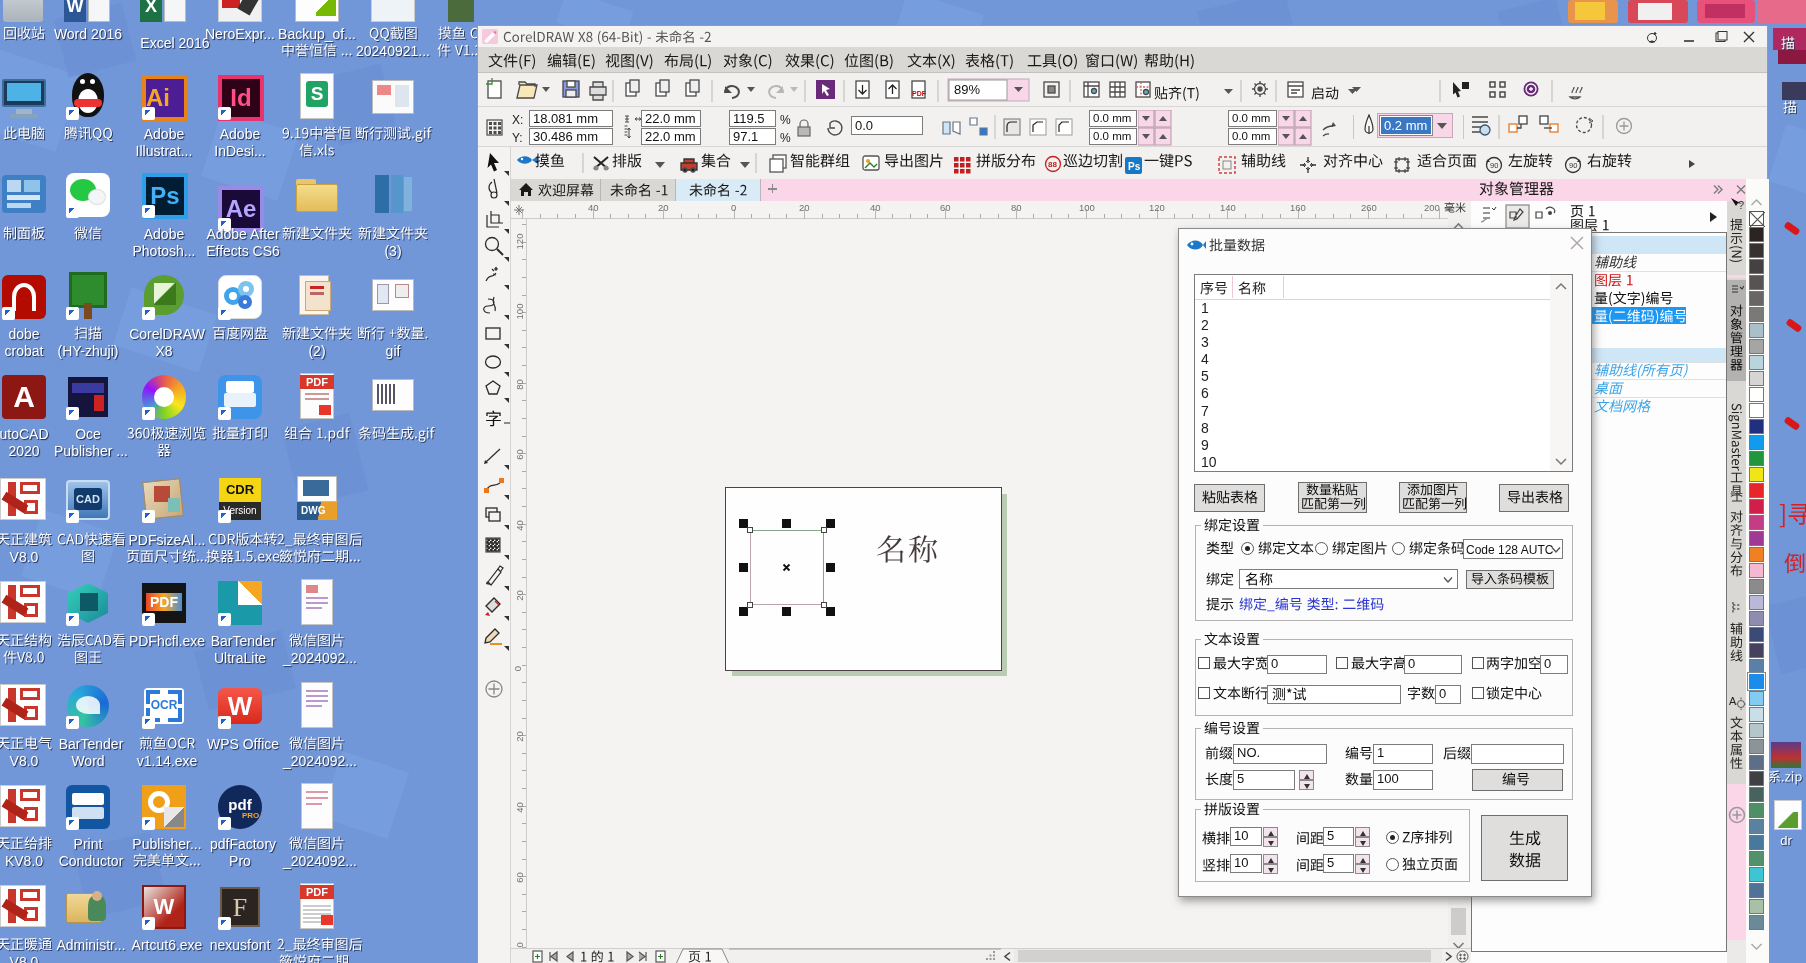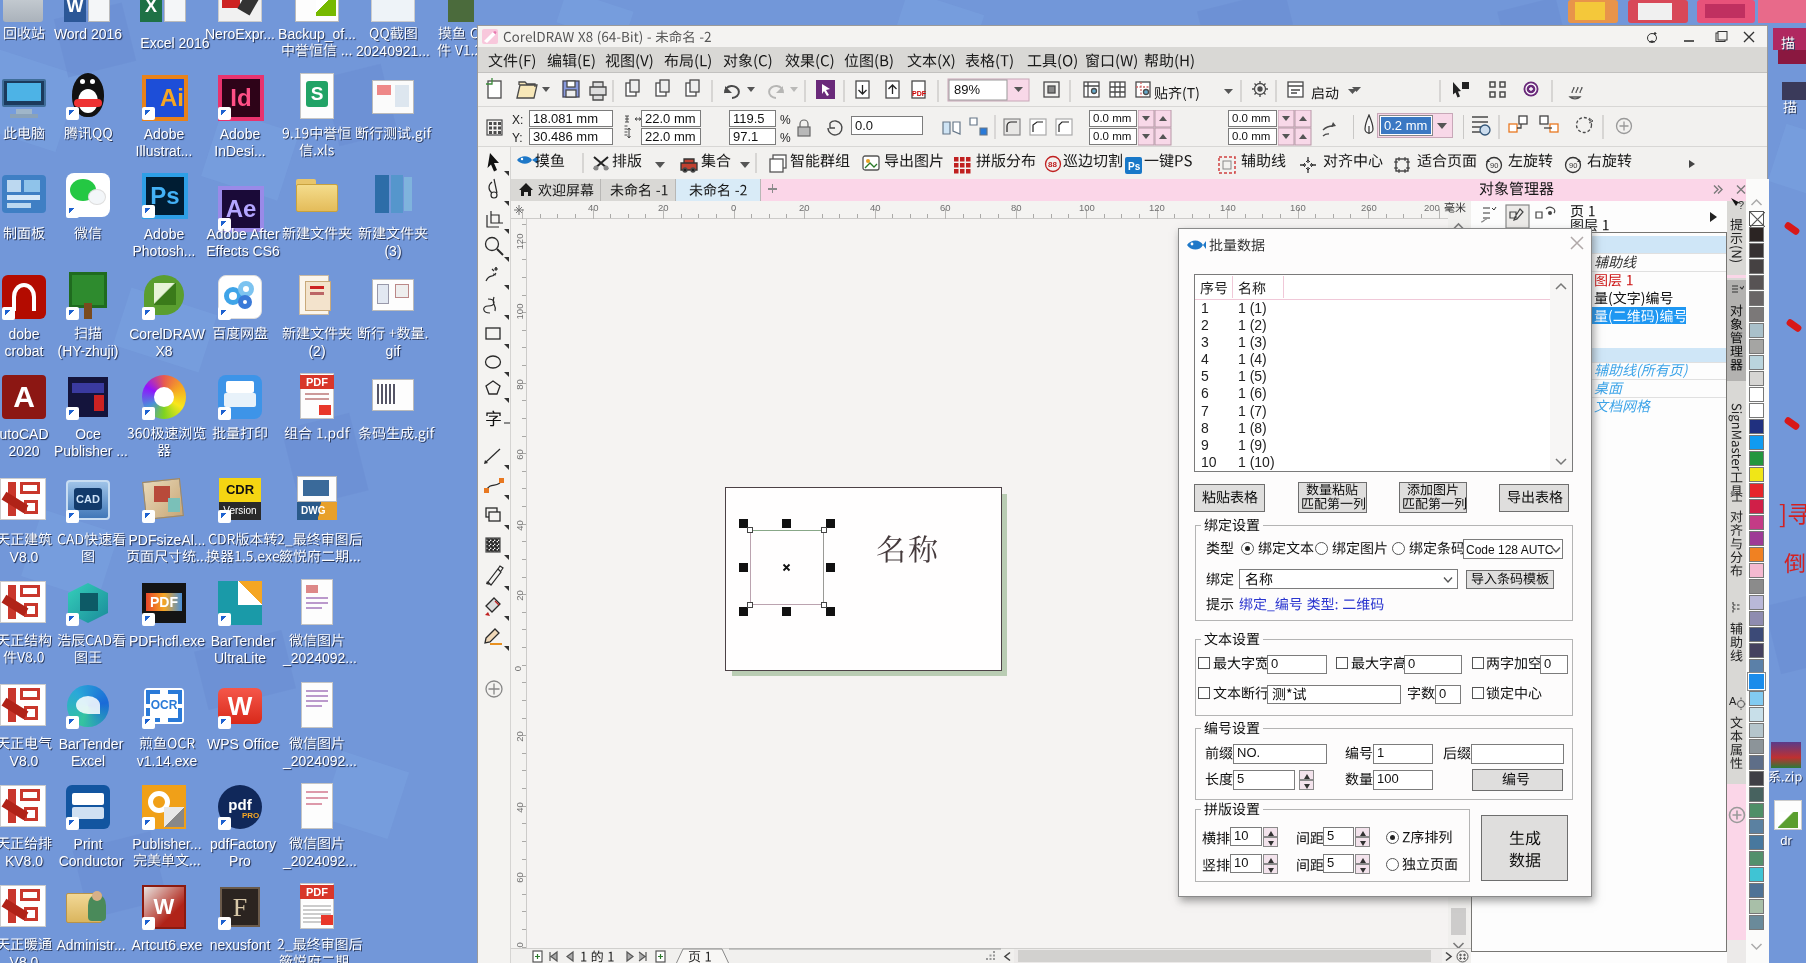--- a/index.html
+++ b/index.html
@@ -403,21 +403,21 @@
     </div>
 <div class="ic" style="left:64px;top:73px">
       <div class="ab" style="left:8px;top:0;width:32px;height:44px;background:#111;border-radius:50% 50% 46% 46%"></div>
       <div class="ab" style="left:14px;top:16px;width:20px;height:24px;background:#fff;border-radius:50%"></div>
       <div class="ab" style="left:10px;top:26px;width:28px;height:8px;background:#e33;border-radius:4px"></div>
       <div class="ab" style="left:16px;top:6px;width:5px;height:5px;background:#fff;border-radius:50%"></div>
       <div class="ab" style="left:26px;top:6px;width:5px;height:5px;background:#fff;border-radius:50%"></div>
       <div class="sc"></div>
     </div>
 <div class="ic" style="left:140px;top:73px">
-      <div class="ab" style="left:2px;top:2px;width:46px;height:46px;background:#1d4ed8;border:4px solid #e8821a;color:#f5a623;font-weight:bold;font-size:24px;text-align:right;line-height:38px">Ai</div>
+      <div class="ab" style="left:2px;top:2px;width:46px;height:46px;background:#4c1d95;border:4px solid #e8821a;color:#f5a623;font-weight:bold;font-size:24px;text-align:left;line-height:38px">Ai</div>
       <div class="sc"></div>
     </div>
 <div class="ic" style="left:216px;top:73px">
       <div class="ab" style="left:2px;top:2px;width:46px;height:46px;background:#2e0318;border:4px solid #e8336e;color:#ff4f86;font-weight:bold;font-size:24px;text-align:center;line-height:38px">Id</div>
       <div class="sc"></div>
     </div>
 <div class="ic" style="left:293px;top:73px">
       <div class="ab" style="left:7px;top:0;width:34px;height:46px;background:#fdfdfd;border:1px solid #c5c5c5"></div>
       <div class="ab" style="left:13px;top:8px;width:22px;height:26px;background:#21a366;border-radius:3px;color:#fff;font-size:19px;font-weight:bold;text-align:center;line-height:26px">S</div>
     </div>
@@ -1149,21 +1149,21 @@
       </g>
       <g fill="#ffffff" transform="translate(0,12.3) scale(0.01400,-0.01400)">
         <use href="#q47" x="0"></use>
         <use href="#q48" x="1000"></use>
         <use href="#q15" x="2000"></use>
         <use href="#q6a" x="3000"></use>
       </g>
     </svg>
 <div class="lab" style="left:-21px;top:753px;width:90px">V8.0</div>
 <div class="lab" style="left:43px;top:736px;width:96px">BarTender</div>
-<div class="lab" style="left:43px;top:753px;width:90px">Excel</div>
+<div class="lab" style="left:43px;top:753px;width:90px">Word</div>
 <svg style="position:absolute;left:138.9px;top:736.0px;overflow:visible" width="58" height="17">
       <g fill="#2c3c60" transform="translate(1,13.3) scale(0.01400,-0.01400)">
         <use href="#q6b" x="0"></use>
         <use href="#qd" x="1000"></use>
         <use href="#q6c" x="2000"></use>
         <use href="#qe" x="2742"></use>
         <use href="#q52" x="3380"></use>
       </g>
       <g fill="#ffffff" transform="translate(0,12.3) scale(0.01400,-0.01400)">
         <use href="#q6b" x="0"></use>
@@ -2613,21 +2613,20 @@
       </g>
     </svg>
 <div class="ab" style="left:371px;top:46px;width:22px;height:196px;background:#f7f6f5"></div>
 <svg class="ab" style="left:375px;top:52px" width="14" height="10">
       <path d="M2 8 L7 3 L12 8" stroke="#777" stroke-width="1.5" fill="none"></path>
     </svg>
 <svg class="ab" style="left:375px;top:228px" width="14" height="10">
       <path d="M2 2 L7 7 L12 2" stroke="#777" stroke-width="1.5" fill="none"></path>
     </svg>
 <div class="ab" style="left:22px;top:71px;width:140px;height:172px;font-size:14px;color:#222;line-height:17.1px">1<br>2<br>3<br>4<br>5<br>6<br>7<br>8<br>9<br>10</div>
-<div class="ab" style="left:59px;top:71px;width:140px;height:172px;font-size:14px;color:#222;line-height:17.1px">1 (1)<br>1 (2)<br>1 (3)<br>1 (4)<br>1 (5)<br>1 (6)<br>1 (7)<br>1 (8)<br>1 (9)<br>1 (10)</div>
 <div class="btn" style="left:15px;top:255px;width:71px;height:28px"></div>
     <svg style="position:absolute;left:23.0px;top:261.0px;overflow:visible" width="58" height="17">
       <g fill="#111" transform="translate(0,12.3) scale(0.01400,-0.01400)">
         <use href="#qd7" x="0"></use>
         <use href="#q9d" x="1000"></use>
         <use href="#q93" x="2000"></use>
         <use href="#q94" x="3000"></use>
       </g>
     </svg>
 <div class="btn" style="left:119px;top:253px;width:69px;height:31px"></div>

